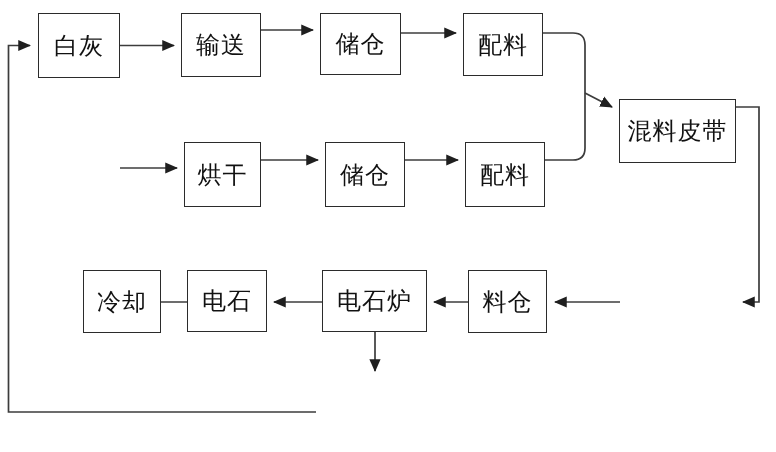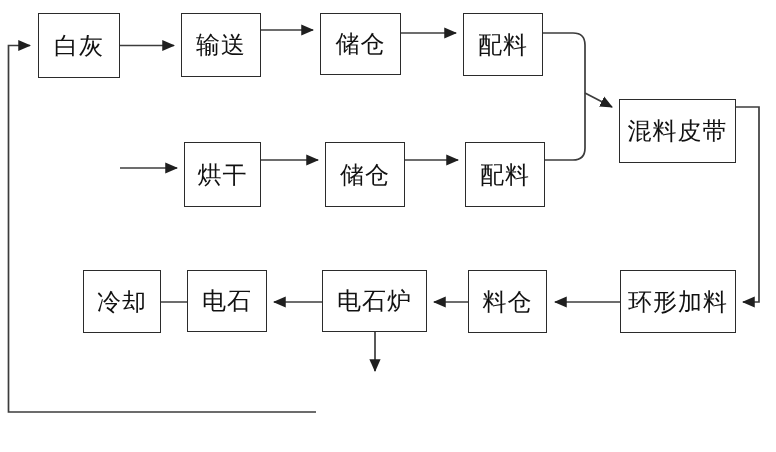--- a/index.html
+++ b/index.html
@@ -99,23 +99,20 @@
   <div class="node" style="left:184px;top:142px;width:77px;height:65px;">
     <span>烘干</span>
   </div>
   <div class="node" style="left:325px;top:142px;width:80px;height:65px;">
     <span>储仓</span>
   </div>
   <div class="node" style="left:465px;top:142px;width:80px;height:65px;">
     <span>配料</span>
   </div>
 
-  <div class="node" style="left:620px;top:270px;width:116px;height:63px;">
-    <span>环形加料</span>
-  </div>
   <div class="node" style="left:468px;top:270px;width:79px;height:63px;">
     <span>料仓</span>
   </div>
   <div class="node" style="left:322px;top:270px;width:105px;height:62px;">
     <span>电石炉</span>
   </div>
   <div class="node" style="left:187px;top:270px;width:80px;height:62px;">
     <span>电石</span>
   </div>
   <div class="node" style="left:42px;top:270px;width:78px;height:63px;margin-left:41px;">

